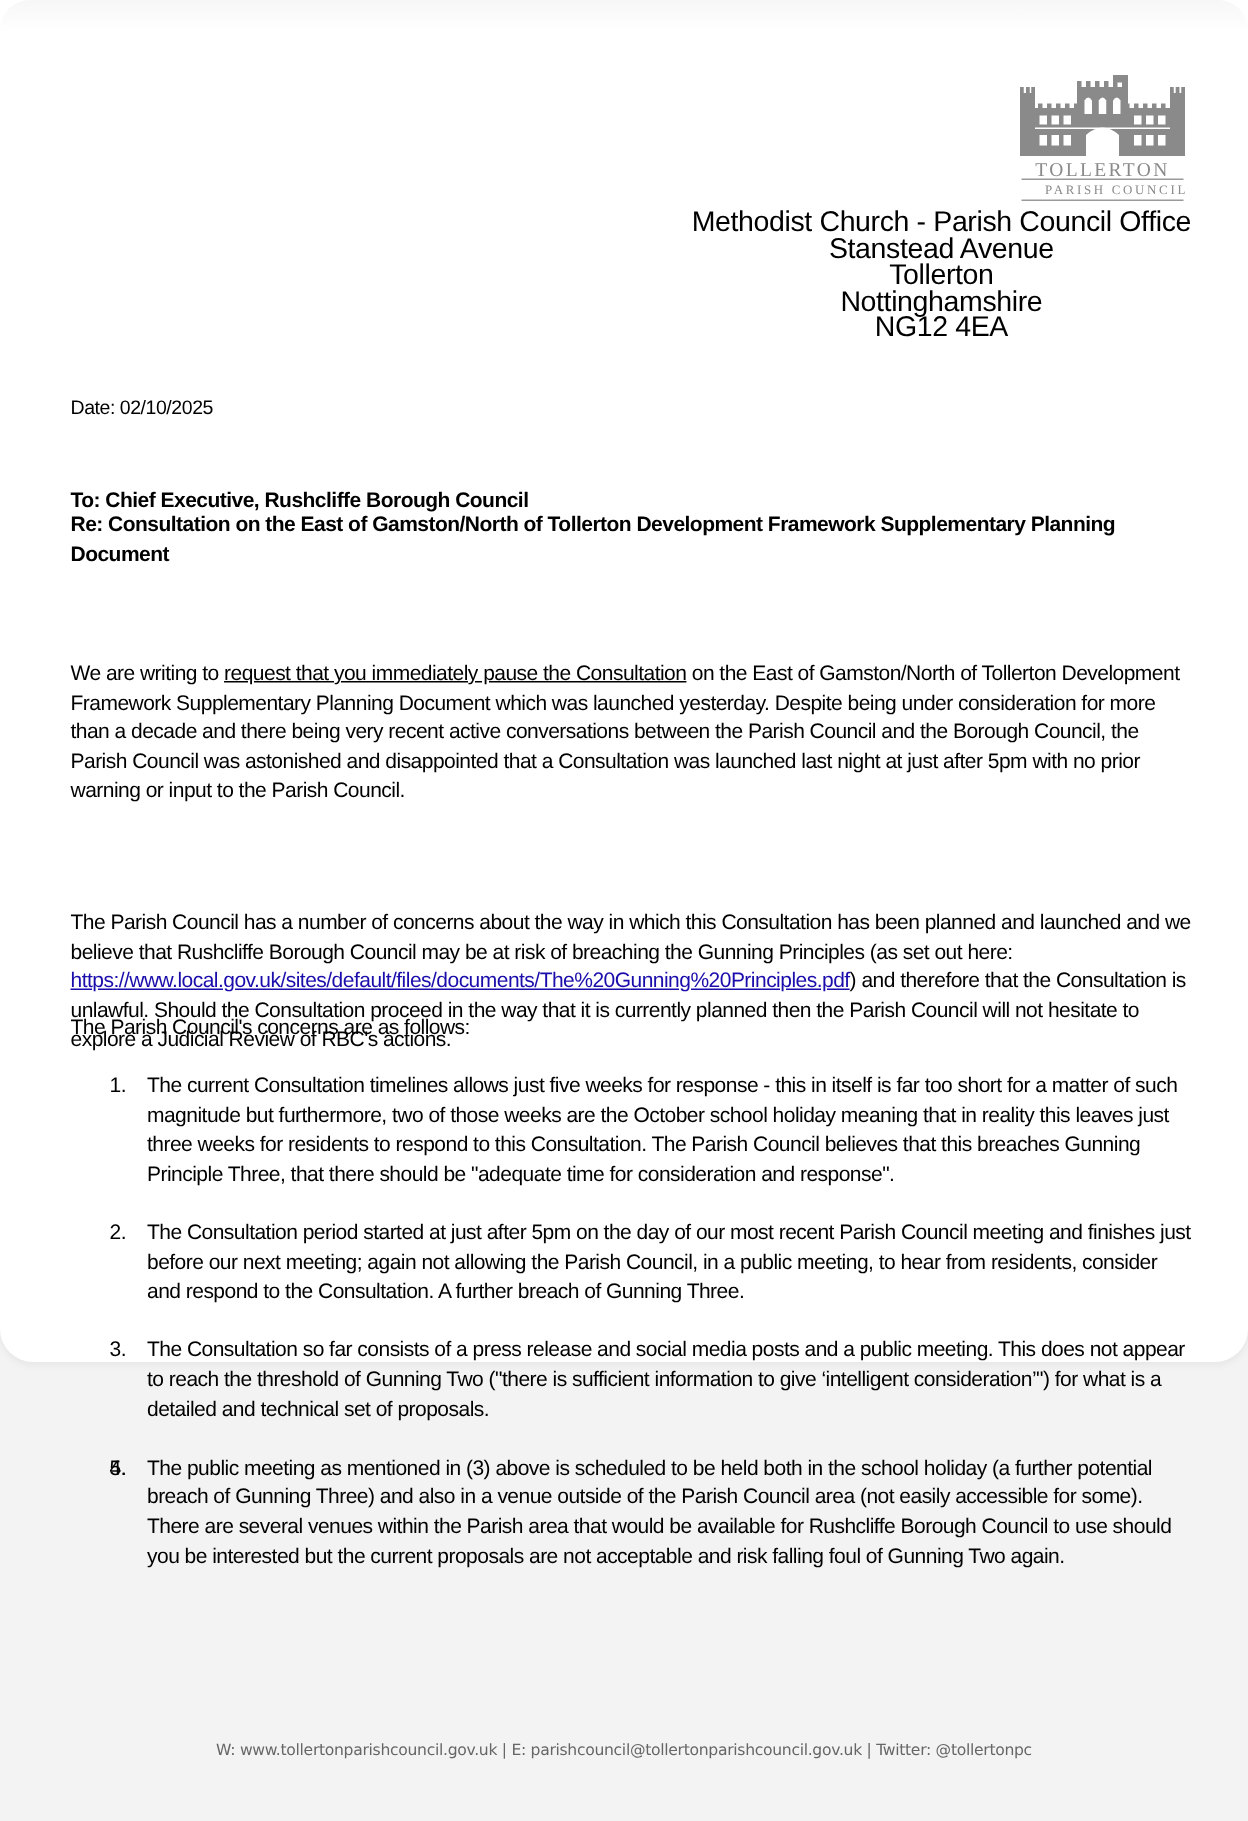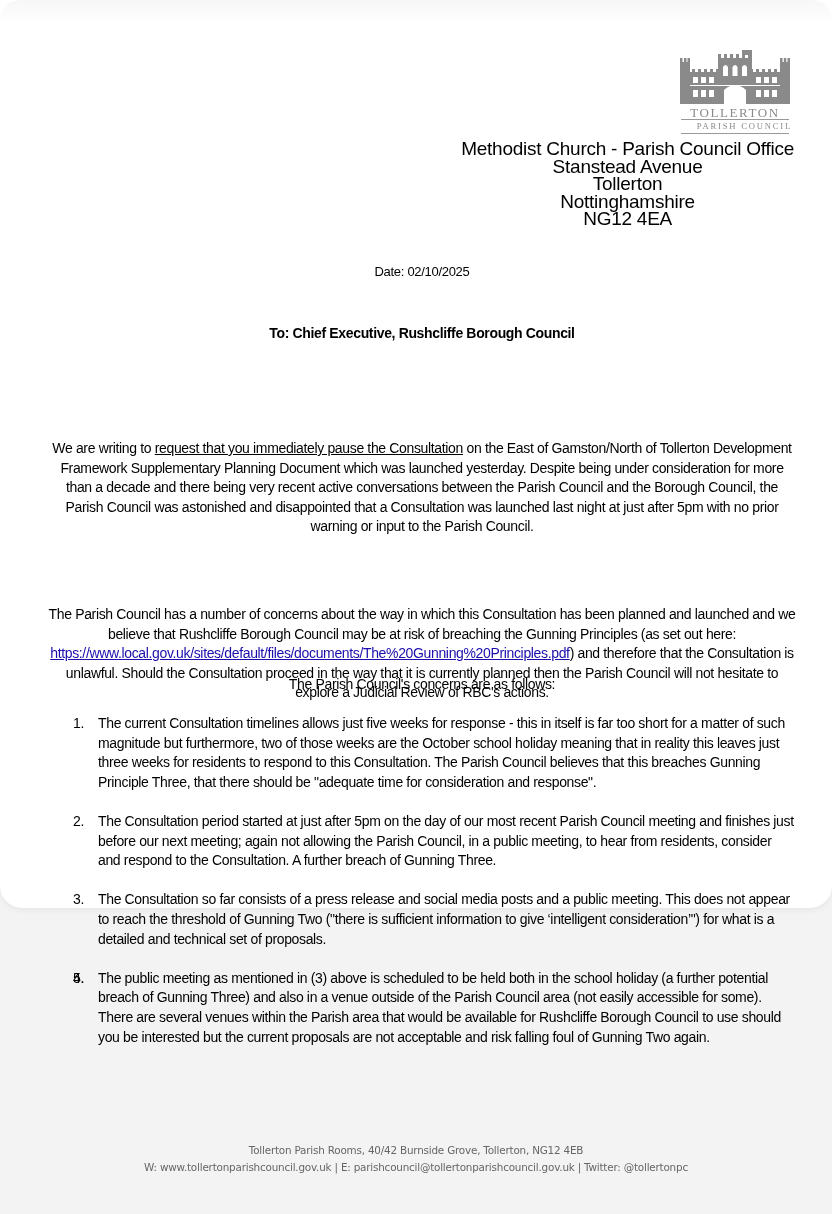--- a/index.html
+++ b/index.html
@@ -79,21 +79,20 @@
     letter-spacing: -0.25px;
   }
   .address div { white-space: nowrap; }
   .body-text {
     position: absolute;
     left: 47px;
     width: 750px;
     font-size: 14px;
     line-height: 19.6px;
     letter-spacing: -0.35px;
-    text-align: center;
   }
   .date { top: 262px; font-size: 13px; letter-spacing: -0.3px; }
   .to { top: 296px; font-weight: bold; margin-top: 28px; }
   .re { top: 340px; font-weight: bold; }
   .salutation { top: 400px; }
   .p1 { top: 439px; }
   .p2 { top: 557px; margin-top: 48px; }
   .p3 { top: 675px; }
   .underline { text-decoration: underline; }
   .link { color: #1a0dab; text-decoration: underline; }
@@ -209,20 +208,21 @@
   <div class="address">
     <div>Methodist Church - Parish Council Office</div>
     <div>Stanstead Avenue</div>
     <div>Tollerton</div>
     <div>Nottinghamshire</div>
     <div>NG12 4EA</div>
   </div>
 
   <div class="body-text date">Date: 02/10/2025</div>
   <div class="body-text to">To: Chief Executive, Rushcliffe Borough Council</div>
+  <div class="body-text re">Re: Consultation on the East of Gamston/North of Tollerton Development Framework Supplementary Planning Document</div>
 
   <div class="body-text p1">
     <span>We are writing to </span><span class="underline">request that you immediately pause the Consultation</span><span> on the East of Gamston/North of Tollerton Development Framework Supplementary Planning Document which was launched yesterday.   Despite being under consideration for more than a decade and there being very recent active conversations between the Parish Council and the Borough Council, the Parish Council was astonished and disappointed that a Consultation was launched last night at just after 5pm with no prior warning or input to the Parish Council.</span>
   </div>
 
   <div class="body-text p2">
     <span>The Parish Council has a number of concerns about the way in which this Consultation has been planned and launched and we believe that Rushcliffe Borough Council may be at risk of breaching the Gunning Principles (as set out here: </span><a class="link">https://www.local.gov.uk/sites/default/files/documents/The%20Gunning%20Principles.pdf</a><span>) and therefore that the Consultation is unlawful.  Should the Consultation proceed in the way that it is currently planned then the Parish Council will not hesitate to explore a Judicial Review of RBC's actions.</span>
   </div>
 
   <div class="body-text p3">The Parish Council's concerns are as follows:</div>
@@ -242,15 +242,14 @@
     </li>
     <li>
       <span class="num">4.</span>
     </li>
     <li>
       <span class="num">5.</span>
       <span>The public meeting as mentioned in (3) above is scheduled to be held both in the school holiday (a further potential breach of Gunning Three) and also in a venue outside of the Parish Council area (not easily accessible for some).  There are several venues within the Parish area that would be available for Rushcliffe Borough Council to use should you be interested but the current proposals are not acceptable and risk  falling foul of Gunning Two again.</span>
     </li>
   </ol>
 
-  <div class="footer footer-1">Tollerton Parish Rooms, 40/42 Burnside Grove, Tollerton, NG12 4EB</div>
   <div class="footer footer-2">W: www.tollertonparishcouncil.gov.uk | E: parishcouncil@tollertonparishcouncil.gov.uk | Twitter: @tollertonpc</div>
 </div>
 
 </body></html>

